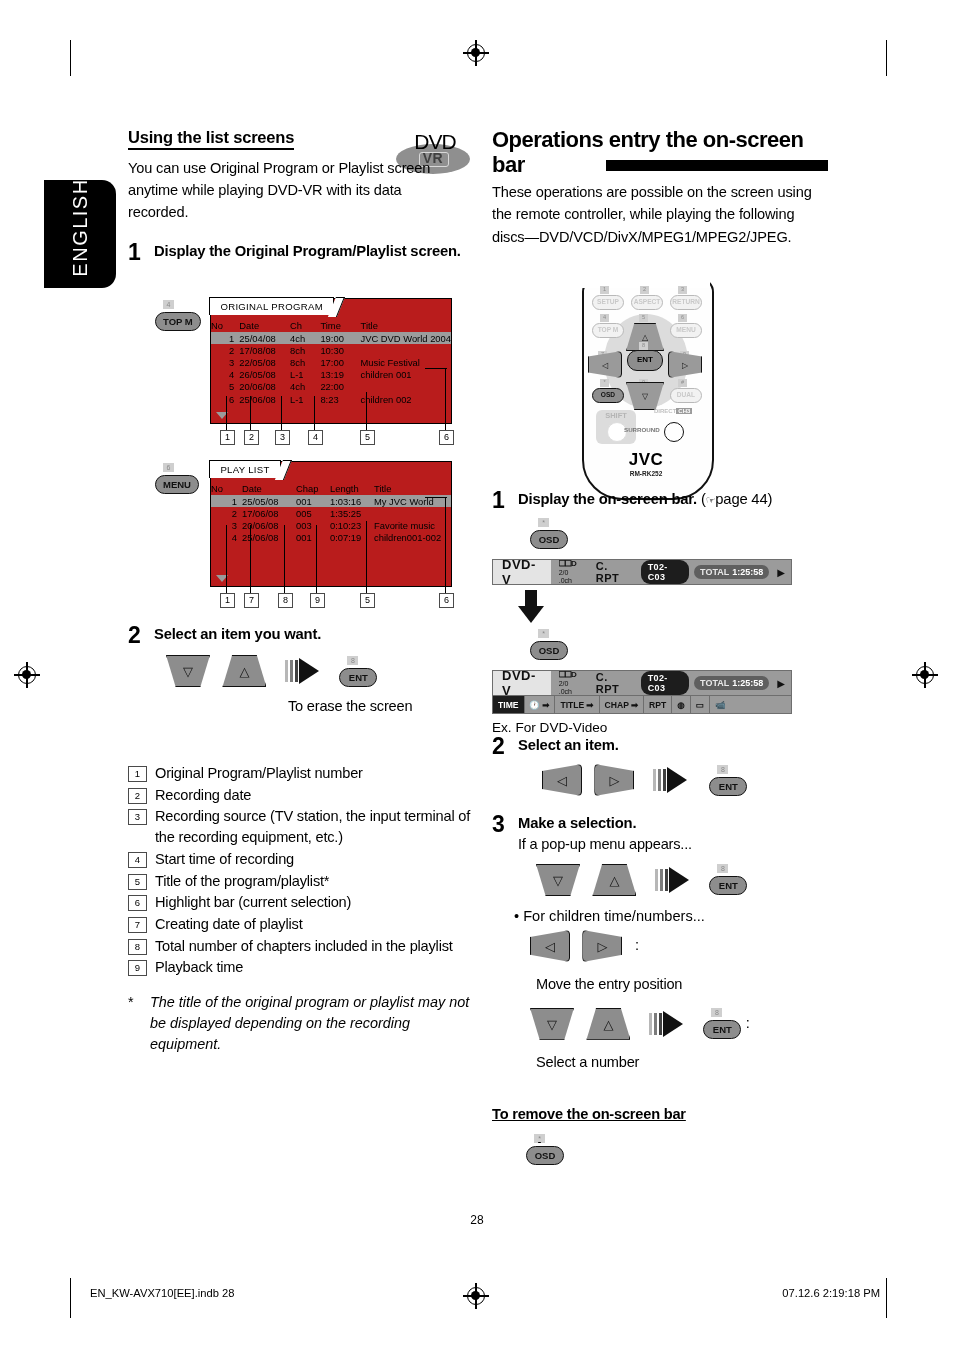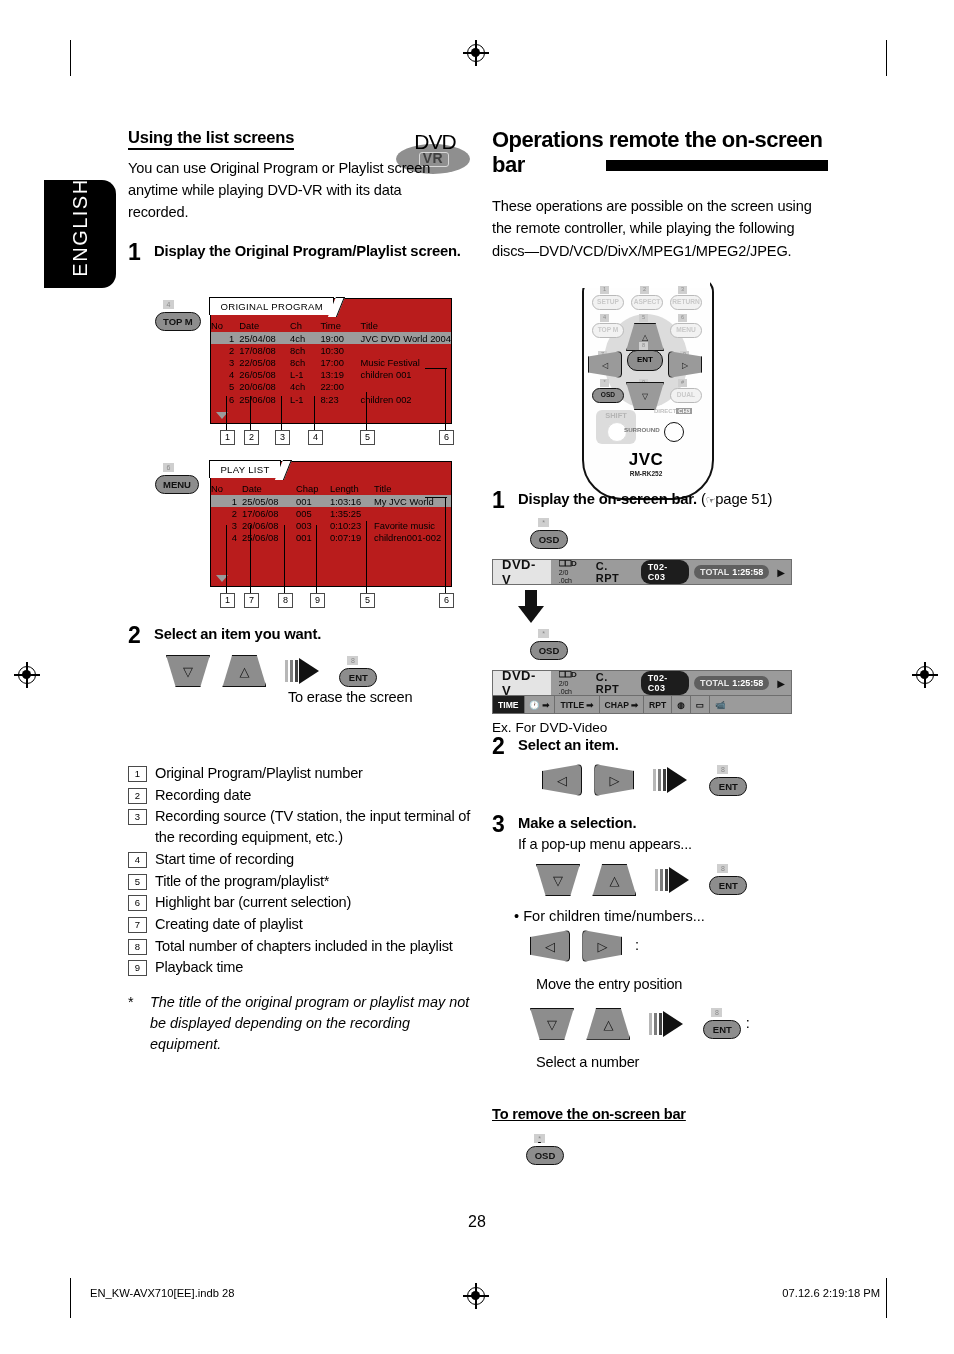--- a/index.html
+++ b/index.html
@@ -152,21 +152,21 @@
      border-right:1px solid #6e6e6e;white-space:nowrap;}
   .oscell.sel{background:#1d1d1d;color:#fff;}
   .oscell.last{border-right:none;flex:1;}
   .dnarrow{position:relative;width:26px;height:34px;margin:5px 0 5px 26px;}
   .dnarrow .sh{position:absolute;left:7px;top:0;width:12px;height:18px;background:#111;}
   .dnarrow .hd{position:absolute;left:0;top:16px;width:0;height:0;border-left:13px solid transparent;
      border-right:13px solid transparent;border-top:17px solid #111;}
   .exlbl{font-size:13.6px;margin-top:6px;}
 
   h3.mini{font-size:14.6px;font-weight:bold;margin:22px 0 6px 0;letter-spacing:-0.2px;}
-  .pagenum{position:absolute;left:0;right:0;top:1213px;text-align:center;font-size:16px;}
+  .pagenum{position:absolute;left:0;right:0;top:1213px;text-align:center;font-size:12px;}
   .foot{position:absolute;left:90px;top:1287px;width:790px;display:flex;justify-content:space-between;
      font-size:11.2px;font-family:"Liberation Sans",sans-serif;}
   .plaintxt{font-size:14.6px;line-height:1.5;letter-spacing:-0.2px;}
   .bullet{font-size:14.6px;margin-top:12px;}
 </style>
 </head>
 <body>
 
 <div class="page">
 
@@ -365,21 +365,21 @@
     </div>
     <div style="margin-left:38px;margin-top:12px;">
       <span class="tkey dn"><span class="gl">▽</span></span>
       <span class="tkey up"><span class="gl">△</span></span>
       <span class="bigarrow"><i></i><i></i><i></i><b></b></span>
       <span class="key" style="margin-left:4px;">
         <span class="keynum">8</span>
         <span class="pill">ENT</span>
       </span>
     </div>
-    <div class="plaintxt" style="margin-left:160px;margin-top:0;">To erase the screen</div>
+    <div class="plaintxt" style="margin-left:160px;margin-top:9px;">To erase the screen</div>
   </div>
 
   <div class="legend" style="position:absolute;left:128px;top:745px;width:352px;">
     <div class="legrow">
       <div class="legnum">1</div>
       <div class="legtxt">Original Program/Playlist number</div>
     </div>
     <div class="legrow">
       <div class="legnum">2</div>
       <div class="legtxt">Recording date</div>
@@ -413,24 +413,24 @@
       <div class="legtxt">Playback time</div>
     </div>
     <div class="footnote">
       <span class="st">*</span>
       <span>The title of the original program or playlist may not be displayed depending on the recording equipment.</span>
     </div>
   </div>
 
   <div class="colR">
     <div style="font-size:22px;font-weight:bold;line-height:1.12;letter-spacing:-0.5px;">
-      <span>Operations remote the on-screen bar</span>
+      <span>Operations entry the on-screen bar</span>
     </div>
     <div style="height:11px;background:#000;width:222px;margin:-17px 0 0 114px;"></div>
-    <p class="body" style="margin-top:24px;">These operations are possible on the screen using the remote controller, while playing the following discs—DVD/VCD/DivX/MPEG1/MPEG2/JPEG.</p>
+    <p class="body" style="margin-top:10px;">These operations are possible on the screen using the remote controller, while playing the following discs—DVD/VCD/DivX/MPEG1/MPEG2/JPEG.</p>
   </div>
 
   <div class="remote">
     <div class="rbody"></div>
     <div class="rpad"></div>
 
     <div class="rn" style="left:24px;top:8px;">1</div>
     <div class="rk" style="left:16px;top:17px;">SETUP</div>
     <div class="rn" style="left:64px;top:8px;">2</div>
     <div class="rk" style="left:55px;top:17px;">ASPECT</div>
@@ -475,21 +475,21 @@
     <div class="srd"></div>
     <div class="jvc">JVC</div>
     <div class="rmod">RM-RK252</div>
   </div>
 
   <div style="position:absolute;left:492px;top:490px;width:340px;">
     <div class="step" style="margin:0;">
       <span class="stepnum">1</span>
       <span class="steptxt">
         <span>Display the on-screen bar.</span>
-        <span class="light">(<span style="font-size:11px;">☞</span><span>page 51</span>)</span>
+        <span class="light">(<span style="font-size:11px;">☞</span><span>page 44</span>)</span>
       </span>
     </div>
     <div class="key" style="display:block;margin:10px 0 0 38px;width:44px;">
       <span class="keynum">*</span>
       <span class="pill">OSD</span>
     </div>
 
     <div class="osbar" style="margin-top:10px;margin-left:0;">
       <div class="osrow">
         <div class="os-type">DVD-V</div>

